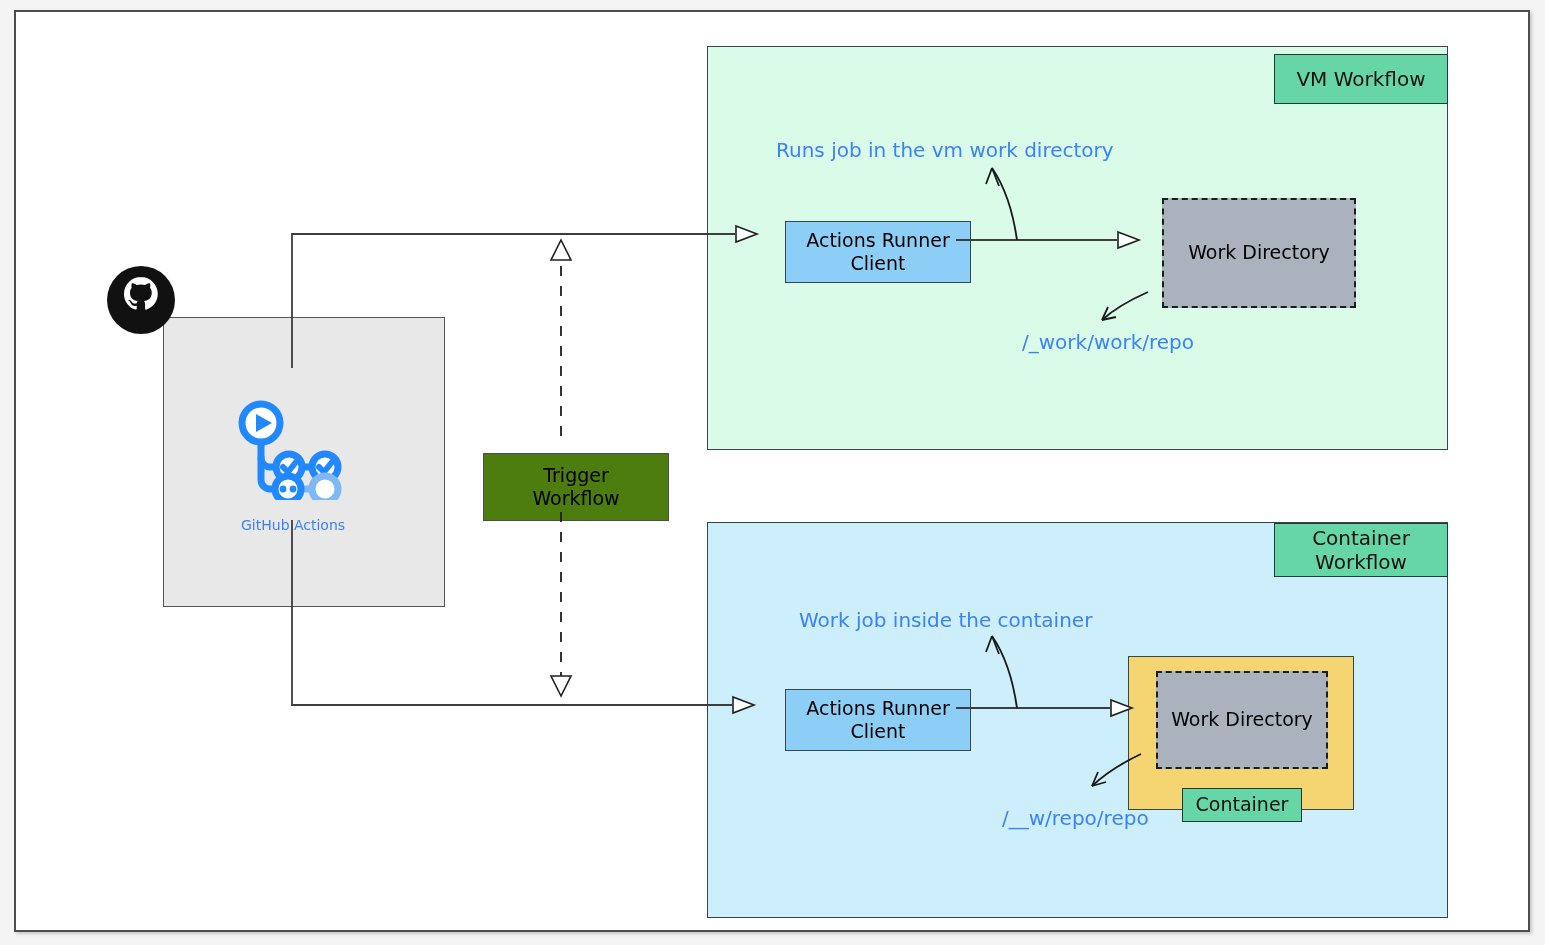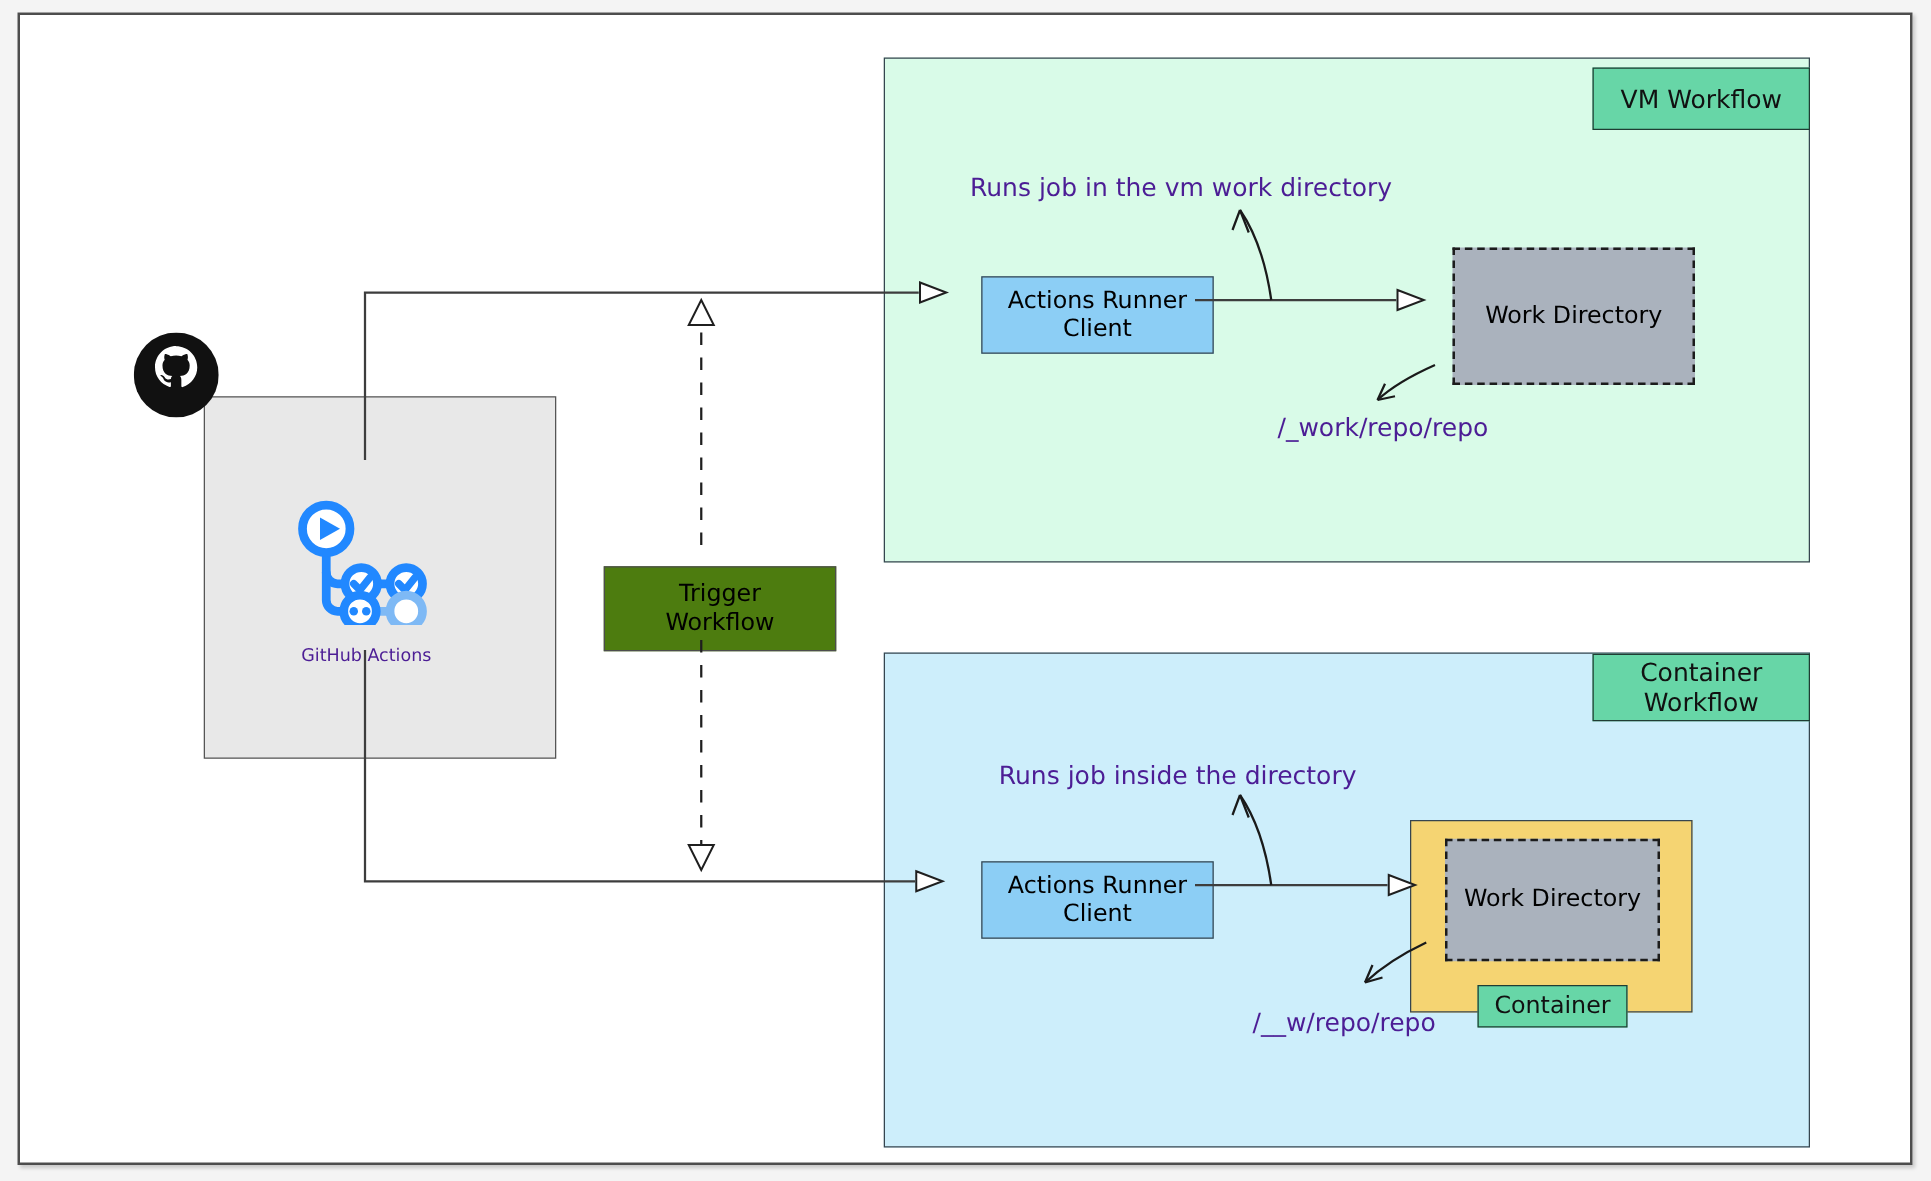--- a/index.html
+++ b/index.html
@@ -111,21 +111,21 @@
     background: #e8e8e8;
     border: 1.5px solid #555555;
     display: block;
   }
 
   
   .label {
     position: absolute;
     font-family: "DejaVu Sans", sans-serif;
     font-size: 20px;
-    color: #4c1d95;
+    color: #3b82f6;
     white-space: nowrap;
   }
   .lbl-vm-runs   { left: 760px;  top: 126px; }
   .lbl-vm-path   { left: 1006px; top: 318px; }
   .lbl-c-runs    { left: 783px;  top: 596px; }
   .lbl-c-path    { left: 986px;  top: 794px; }
   .lbl-gh-name   { left: 225px;  top: 505px; font-size: 14px; }
 
   
   .octocat {
@@ -165,27 +165,27 @@
     <div class="node panel-vm"></div>
     <div class="node tag-green tag-vm">VM Workflow</div>
 
     <div class="label lbl-vm-runs">Runs job in the vm work directory</div>
 
     <div class="node runner runner-vm">Actions Runner
 Client</div>
 
     <div class="node workdir workdir-vm">Work Directory</div>
 
-    <div class="label lbl-vm-path">/_work/repo/repo</div>
+    <div class="label lbl-vm-path">/_work/work/repo</div>
 
     <div class="node panel-container"></div>
     <div class="node tag-green tag-cont">Container
 Workflow</div>
 
-    <div class="label lbl-c-runs">Runs job inside the directory</div>
+    <div class="label lbl-c-runs">Work job inside the container</div>
 
     <div class="node runner runner-cont">Actions Runner
 Client</div>
 
     <div class="node docker-host"></div>
     <div class="node workdir workdir-cont">Work Directory</div>
     <div class="node tag-green tag-docker">Container</div>
 
     <div class="label lbl-c-path">/__w/repo/repo</div>
 

